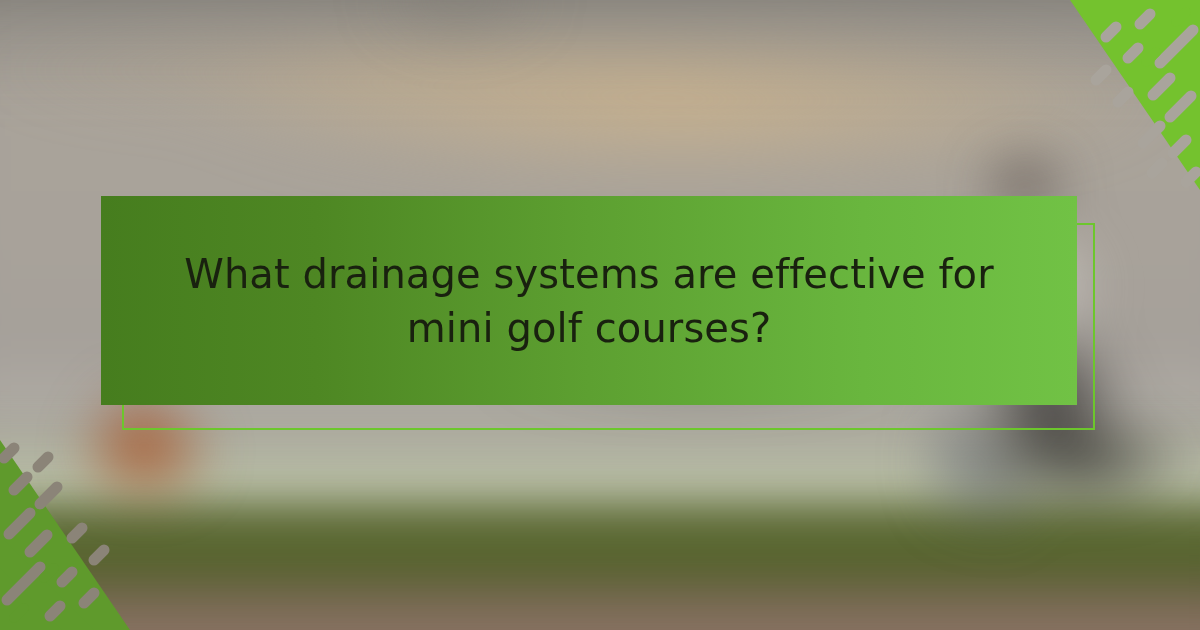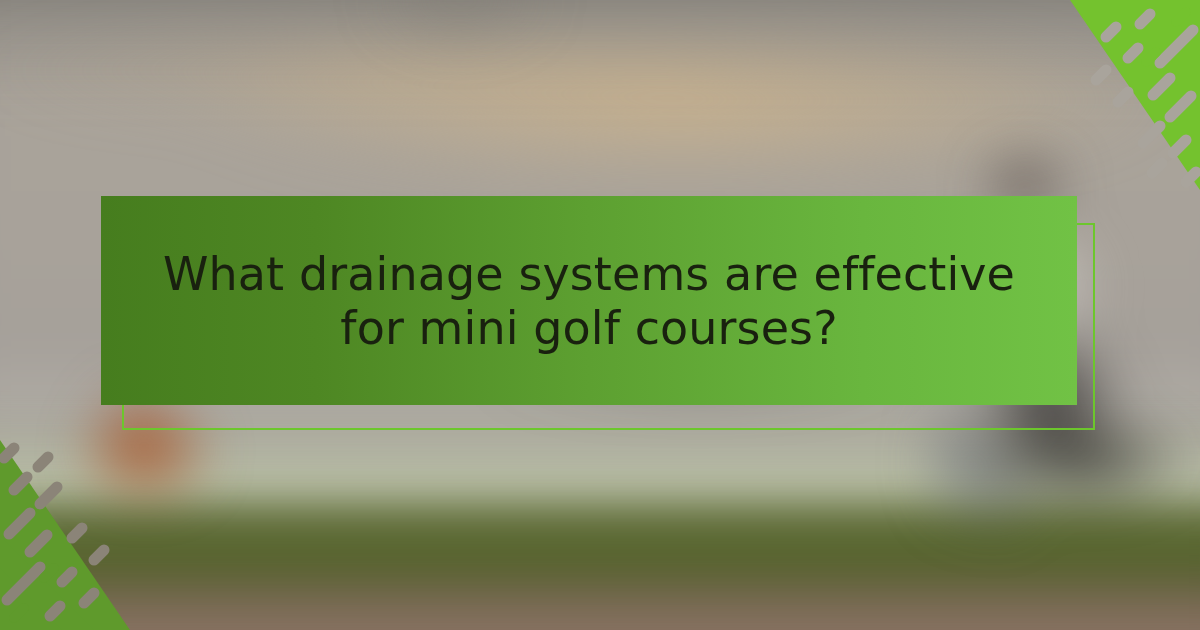--- a/index.html
+++ b/index.html
@@ -120,21 +120,21 @@
     align-items: center;
     justify-content: center;
     box-sizing: border-box;
     padding: 0 40px;
   }
   .card-title {
     margin: 0;
     width: 100%;
     text-align: center;
     color: #19210f;
-    font-size: 46px;
+    font-size: 40px;
     font-weight: 400;
     line-height: 54px;
     letter-spacing: 0.1px;
     font-family: "DejaVu Sans", sans-serif;
   }
 
   
   .corner {
     position: absolute;
     width: 190px;

